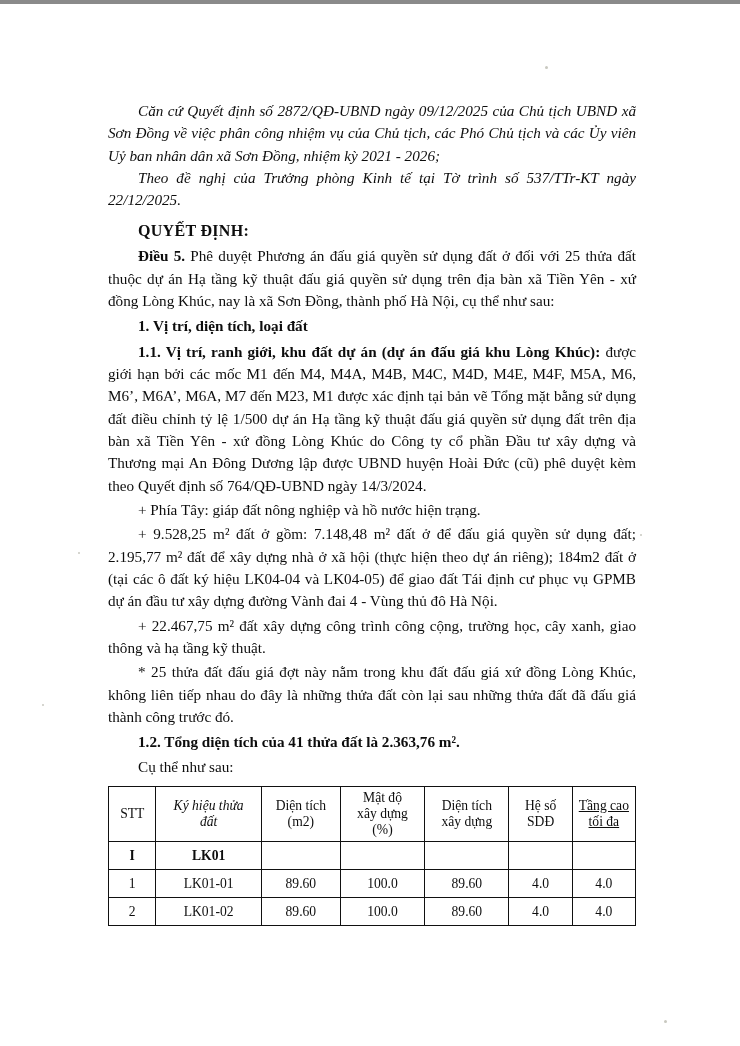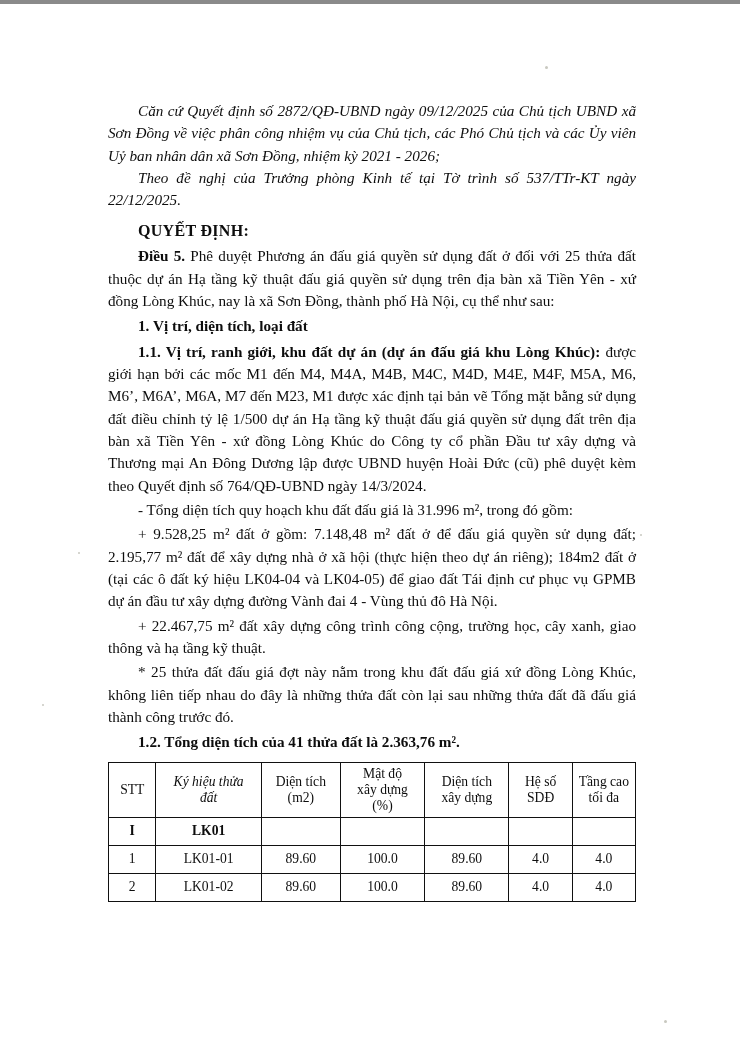--- a/index.html
+++ b/index.html
@@ -72,21 +72,21 @@
   }
   table.grid td {
     height: 21px;
   }
   .col-stt { width: 9%; }
   .col-ky  { width: 20%; font-style: italic; }
   .col-dt  { width: 15%; }
   .col-md  { width: 16%; }
   .col-dtxd{ width: 16%; }
   .col-hs  { width: 12%; }
-  .col-tc  { width: 12%; }
+  .col-tc  { width: 12%; text-decoration: underline; }
   .grouprow td {
     font-weight: bold;
     text-align: center;
   }
   .grouprow td.leftpad {
     text-align: center;
   }
 </style>
 </head>
 <body>
@@ -105,26 +105,27 @@
     <p class="indent ital">Theo đề nghị của Trưởng phòng Kinh tế tại Tờ trình số 537/TTr-KT ngày 22/12/2025.</p>
 
     <p class="heading" style="text-indent:30px;">QUYẾT ĐỊNH:</p>
 
     <p class="indent sp"><span class="b">Điều 5.</span><span> Phê duyệt Phương án đấu giá quyền sử dụng đất ở đối với 25 thửa đất thuộc dự án Hạ tầng kỹ thuật đấu giá quyền sử dụng trên địa bàn xã Tiền Yên - xứ đồng Lòng Khúc, nay là xã Sơn Đồng, thành phố Hà Nội, cụ thể như sau:</span></p>
 
     <p class="indent b sp">1. Vị trí, diện tích, loại đất</p>
 
     <p class="indent sp"><span class="b">1.1. Vị trí, ranh giới, khu đất dự án (dự án đấu giá khu Lòng Khúc):</span><span> được giới hạn bởi các mốc M1 đến M4, M4A, M4B, M4C, M4D, M4E, M4F, M5A, M6, M6’, M6A’, M6A, M7 đến M23, M1 được xác định tại bản vẽ Tổng mặt bằng sử dụng đất điều chỉnh tỷ lệ 1/500 dự án Hạ tầng kỹ thuật đấu giá quyền sử dụng đất trên địa bàn xã Tiền Yên - xứ đồng Lòng Khúc do Công ty cổ phần Đầu tư xây dựng và Thương mại An Đông Dương lập được UBND huyện Hoài Đức (cũ) phê duyệt kèm theo Quyết định số 764/QĐ-UBND ngày 14/3/2024.</span></p>
 
-    <p class="indent sp-sm">- Tổng diện tích quy hoạch khu đất đấu giá là 31.996 m², trong đó gồm:</p>
+    <p class="indent sp-sm">+ Phía Tây: giáp đất nông nghiệp và hồ nước hiện trạng.</p>
     <p class="indent sp-sm">+ 9.528,25 m² đất ở gồm: 7.148,48 m² đất ở để đấu giá quyền sử dụng đất; 2.195,77 m² đất để xây dựng nhà ở xã hội (thực hiện theo dự án riêng); 184m2 đất ở (tại các ô đất ký hiệu LK04-04 và LK04-05) để giao đất Tái định cư phục vụ GPMB dự án đầu tư xây dựng đường Vành đai 4 - Vùng thủ đô Hà Nội.</p>
     <p class="indent sp-sm">+ 22.467,75 m² đất xây dựng công trình công cộng, trường học, cây xanh, giao thông và hạ tầng kỹ thuật.</p>
     <p class="indent sp-sm">* 25 thửa đất đấu giá đợt này nằm trong khu đất đấu giá xứ đồng Lòng Khúc, không liên tiếp nhau do đây là những thửa đất còn lại sau những thửa đất đã đấu giá thành công trước đó.</p>
 
     <p class="indent b sp">1.2. Tổng diện tích của 41 thửa đất là 2.363,76 m².</p>
+    <p class="indent sp-sm">Cụ thể như sau:</p>
 
     <table class="grid">
       <thead>
         <tr>
           <th class="col-stt">STT</th>
           <th class="col-ky">
             <div>Ký hiệu thửa</div>
             <div>đất</div>
           </th>
           <th class="col-dt">

